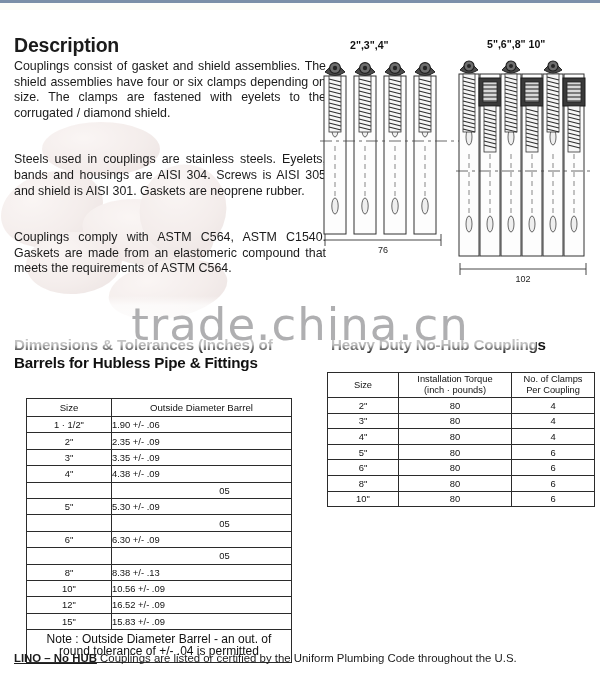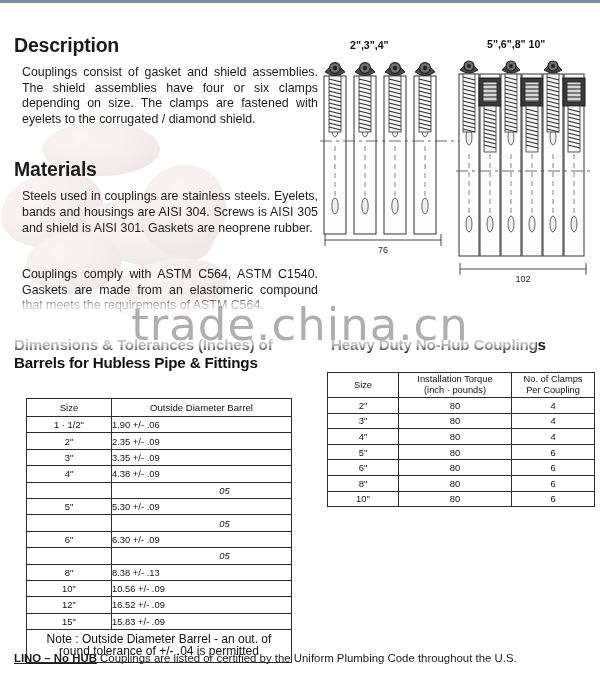--- a/index.html
+++ b/index.html
@@ -86,21 +86,21 @@
     z-index: 3;
   }
   h2.section-head {
     margin: 0 0 2px 0;
     font-size: 19.5px;
     font-weight: bold;
     color: #1b1b1b;
     letter-spacing: -.2px;
   }
   p.section-body {
-    margin: 8px;
+    margin: 0;
     font-size: 12.4px;
     line-height: 15.6px;
     color: #1b1b1b;
     text-align: justify;
     text-justify: inter-word;
   }
   .block-materials { margin-top: 31px; }
   .block-specs     { margin-top: 31px; }
   .fade-line { color: #1b1b1b; }
 
@@ -138,21 +138,20 @@
 
   
   #table-dimensions { left: 26px; top: 398px; width: 266px; }
   #table-dimensions th { height: 17px; font-size: 9.6px; }
   #table-dimensions td { height: 15.4px; }
   #table-dimensions .col-size { width: 84px; }
   #table-dimensions .sub-row td { border-top: none; border-bottom: none; }
   #table-dimensions .value-cell { text-align: left; }
   #table-dimensions .sub-val {
     padding-left: 46px;
-    font-style: italic;
   }
   #table-dimensions .note-cell {
     height: 30px;
     font-size: 12px;
     line-height: 11.6px;
     padding: 1px 4px;
   }
 
   
   #table-heavyduty { left: 327px; top: 372px; width: 268px; }
@@ -203,21 +202,20 @@
 </div>
 
 <div class="text-col">
 
   <div class="block-description">
     <h2 class="section-head">Description</h2>
     <p class="section-body">Couplings consist of gasket and shield assemblies. The shield assemblies have four or six clamps depending on size. The clamps are fastened with eyelets to the corrugated / diamond shield.</p>
   </div>
 
   <div class="block-materials">
-    <h2 class="section-head">Materials</h2>
     <p class="section-body">Steels used in couplings are stainless steels. Eyelets, bands and housings are AISI 304. Screws is AISI 305 and shield is AISI 301. Gaskets are neoprene rubber.</p>
   </div>
 
   <div class="block-specs">
     <p class="section-body fade-line">Couplings comply with ASTM C564, ASTM C1540. Gaskets are made from an elastomeric compound that meets the requirements of ASTM C564.</p>
   </div>
 
 </div>
 
 <div class="drawing-caption" id="caption-left">2",3",4"</div>

